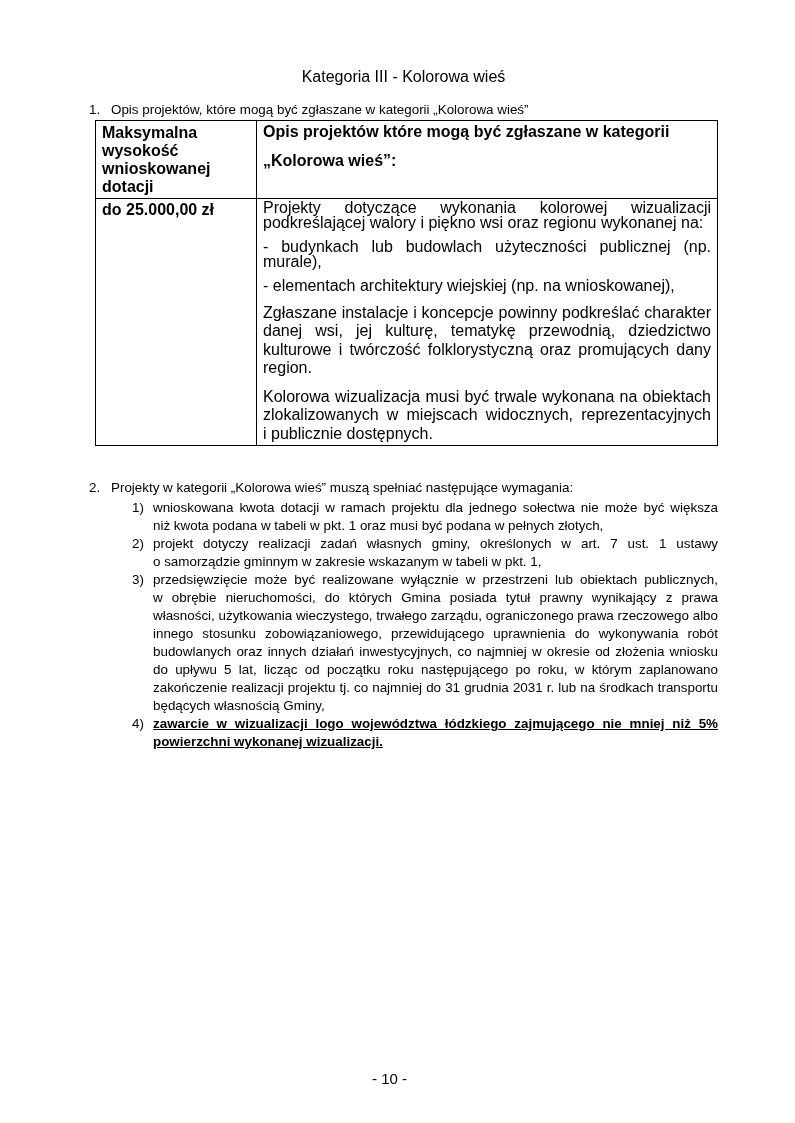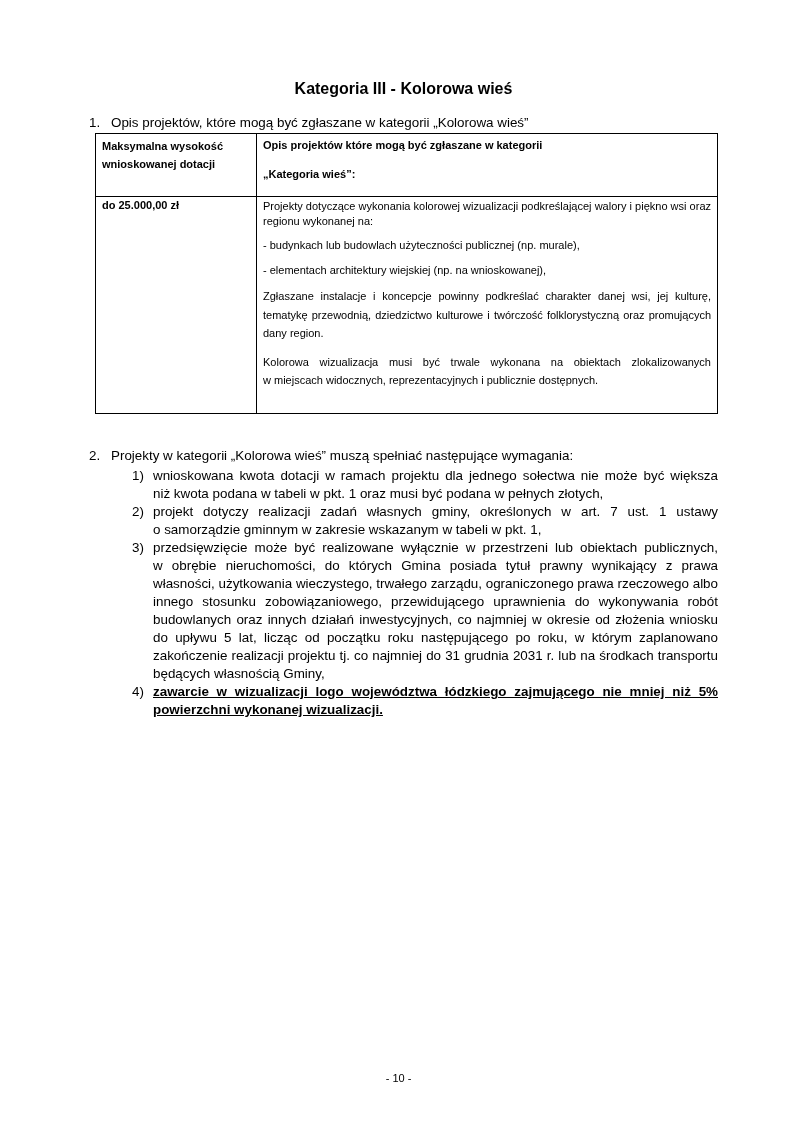--- a/index.html
+++ b/index.html
@@ -13,24 +13,24 @@
     overflow: hidden;
   }
   .content {
     position: absolute;
     left: 89px;
     top: 0;
     width: 629px;
     padding-top: 64px;
   }
   .title {
-    margin: 16px;
+    margin: 4px;
     font-size: 16px;
     line-height: 18px;
-    font-weight: bold;
+    font-weight: normal;
     text-align: center;
   }
   .num-row {
     display: flex;
     font-size: 13.4px;
     line-height: 17px;
   }
   .section1 { margin-top: 15px; }
   .section2 { margin-top: 33px; }
   .num { flex: none; width: 22px; }
@@ -40,21 +40,21 @@
     border-collapse: collapse;
     table-layout: fixed;
     width: 623px;
     margin-left: 6px;
     margin-top: 2px;
   }
   table.info-table td {
     border: 1px solid #000000;
     vertical-align: top;
     padding: 2px 6px;
-    font-size: 11px;
+    font-size: 16px;
   }
   td.c1 { width: 148px; }
   td.th { font-weight: bold; height: 57px; }
   td.th p { margin: 0 0 11px 0; line-height: 18px; }
   td.th .col1-label { display: block; line-height: 18px; padding-top: 1px; }
   td.amount { font-weight: bold; padding-top: 31px; margin-top: 20px; }
   td.bodycell { height: 212px; }
   td.bodycell p { margin: 0 0 10px 0; text-align: justify; }
   td.bodycell p.tight { line-height: 14.5px; }
   td.bodycell p.loose { line-height: 18.5px; }
@@ -65,25 +65,25 @@
     display: flex;
     font-size: 13.4px;
     line-height: 18px;
   }
   .sub-num { flex: none; width: 21px; }
   .sub-text { flex: 1; text-align: justify; }
   .emph { font-weight: bold; text-decoration: underline; }
 
   .footer {
     position: absolute;
-    left: 84px;
+    left: 75px;
     width: 629px;
     top: 1071px;
     text-align: center;
-    font-size: 11px;
+    font-size: 15px;
     line-height: 15px;
   }
 </style>
 </head>
 <body>
 
 <div class="page">
   <div class="content">
 
     <h1 class="title">Kategoria III - Kolorowa wieś</h1>
@@ -94,21 +94,21 @@
     </div>
 
     <table class="info-table">
       <tbody>
         <tr>
           <td class="c1 th">
             <span class="col1-label">Maksymalna wysokość wnioskowanej dotacji</span>
           </td>
           <td class="c2 th">
             <p>Opis projektów które mogą być zgłaszane w&nbsp;kategorii</p>
-            <p>„Kategoria wieś”:</p>
+            <p>„Kolorowa wieś”:</p>
           </td>
         </tr>
         <tr>
           <td class="c1 amount">
             <span>do 25.000,00 zł</span>
           </td>
           <td class="c2 bodycell">
             <p class="tight">Projekty dotyczące wykonania kolorowej wizualizacji podkreślającej walory i&nbsp;piękno wsi oraz regionu wykonanej na:</p>
             <p class="tight">- budynkach lub budowlach użyteczności publicznej (np. murale),</p>
             <p class="tight">- elementach architektury wiejskiej (np. na wnioskowanej),</p>

